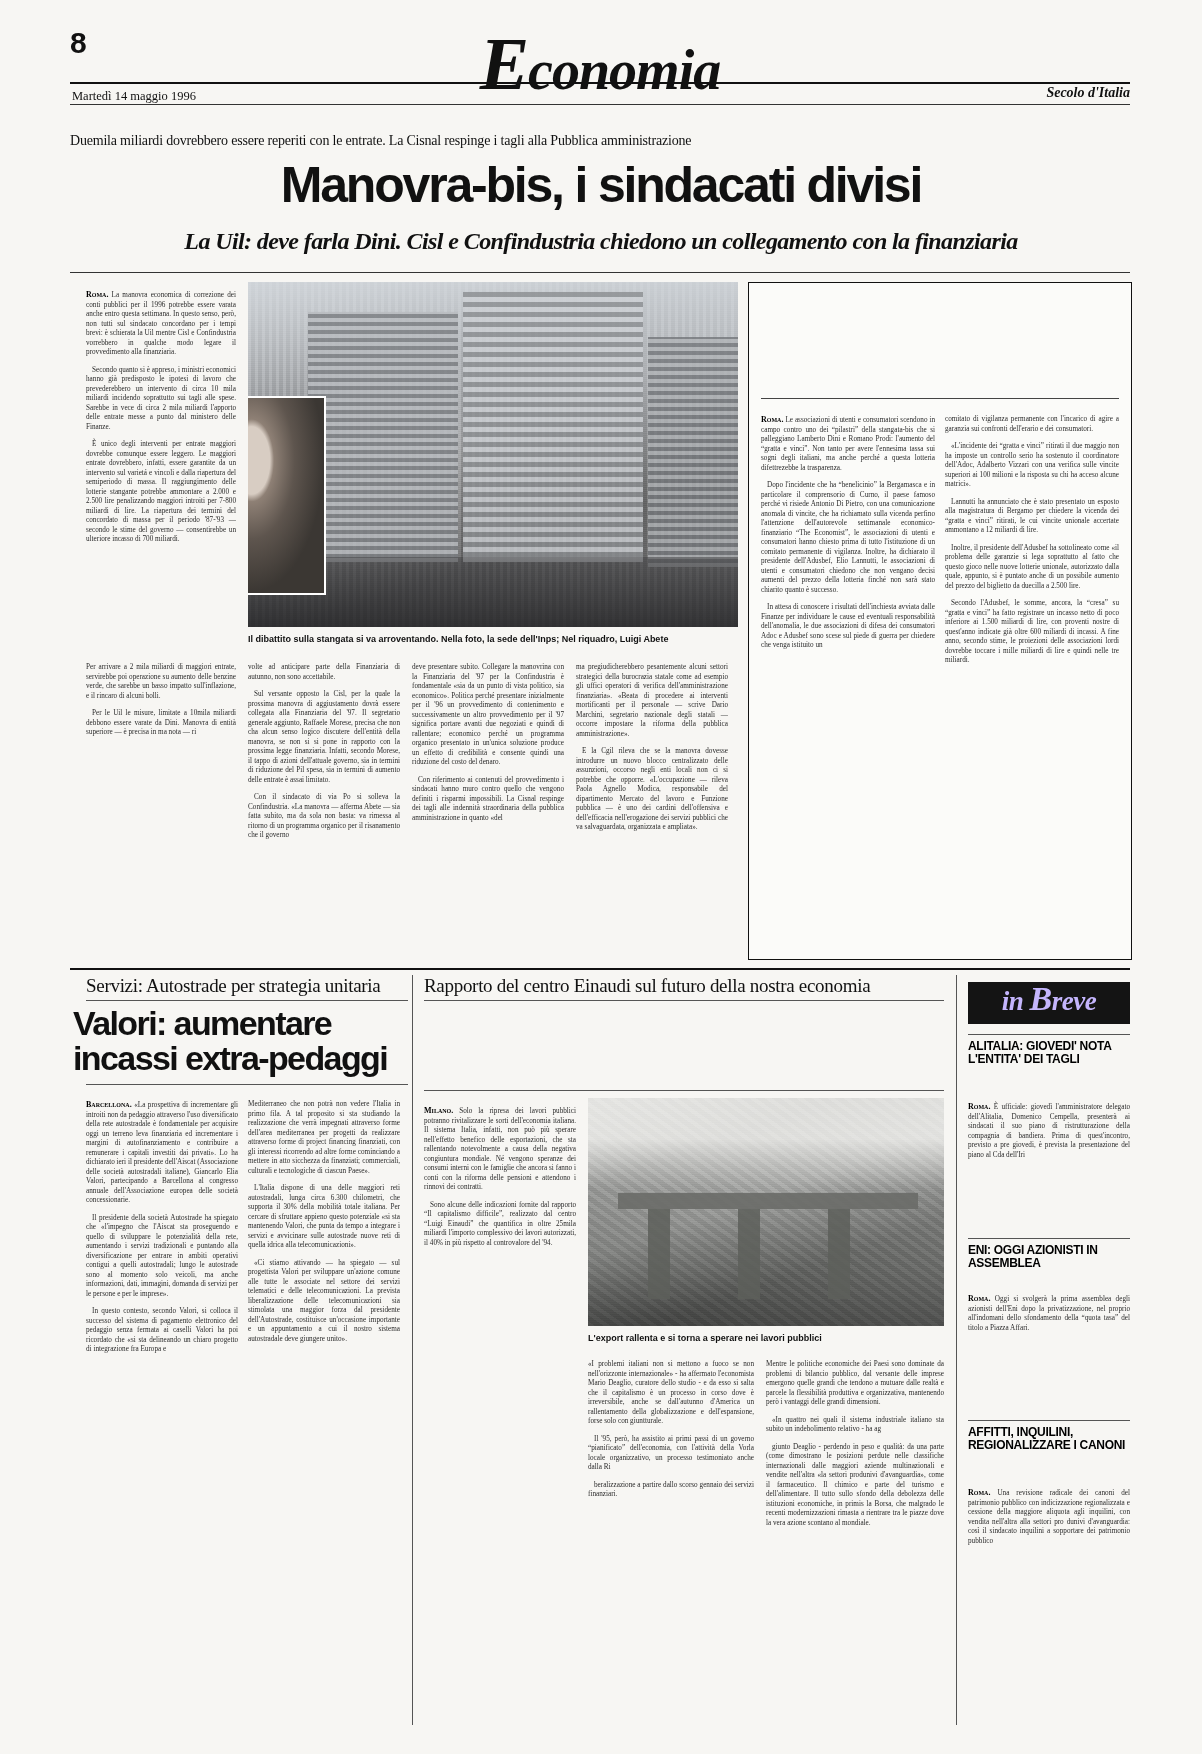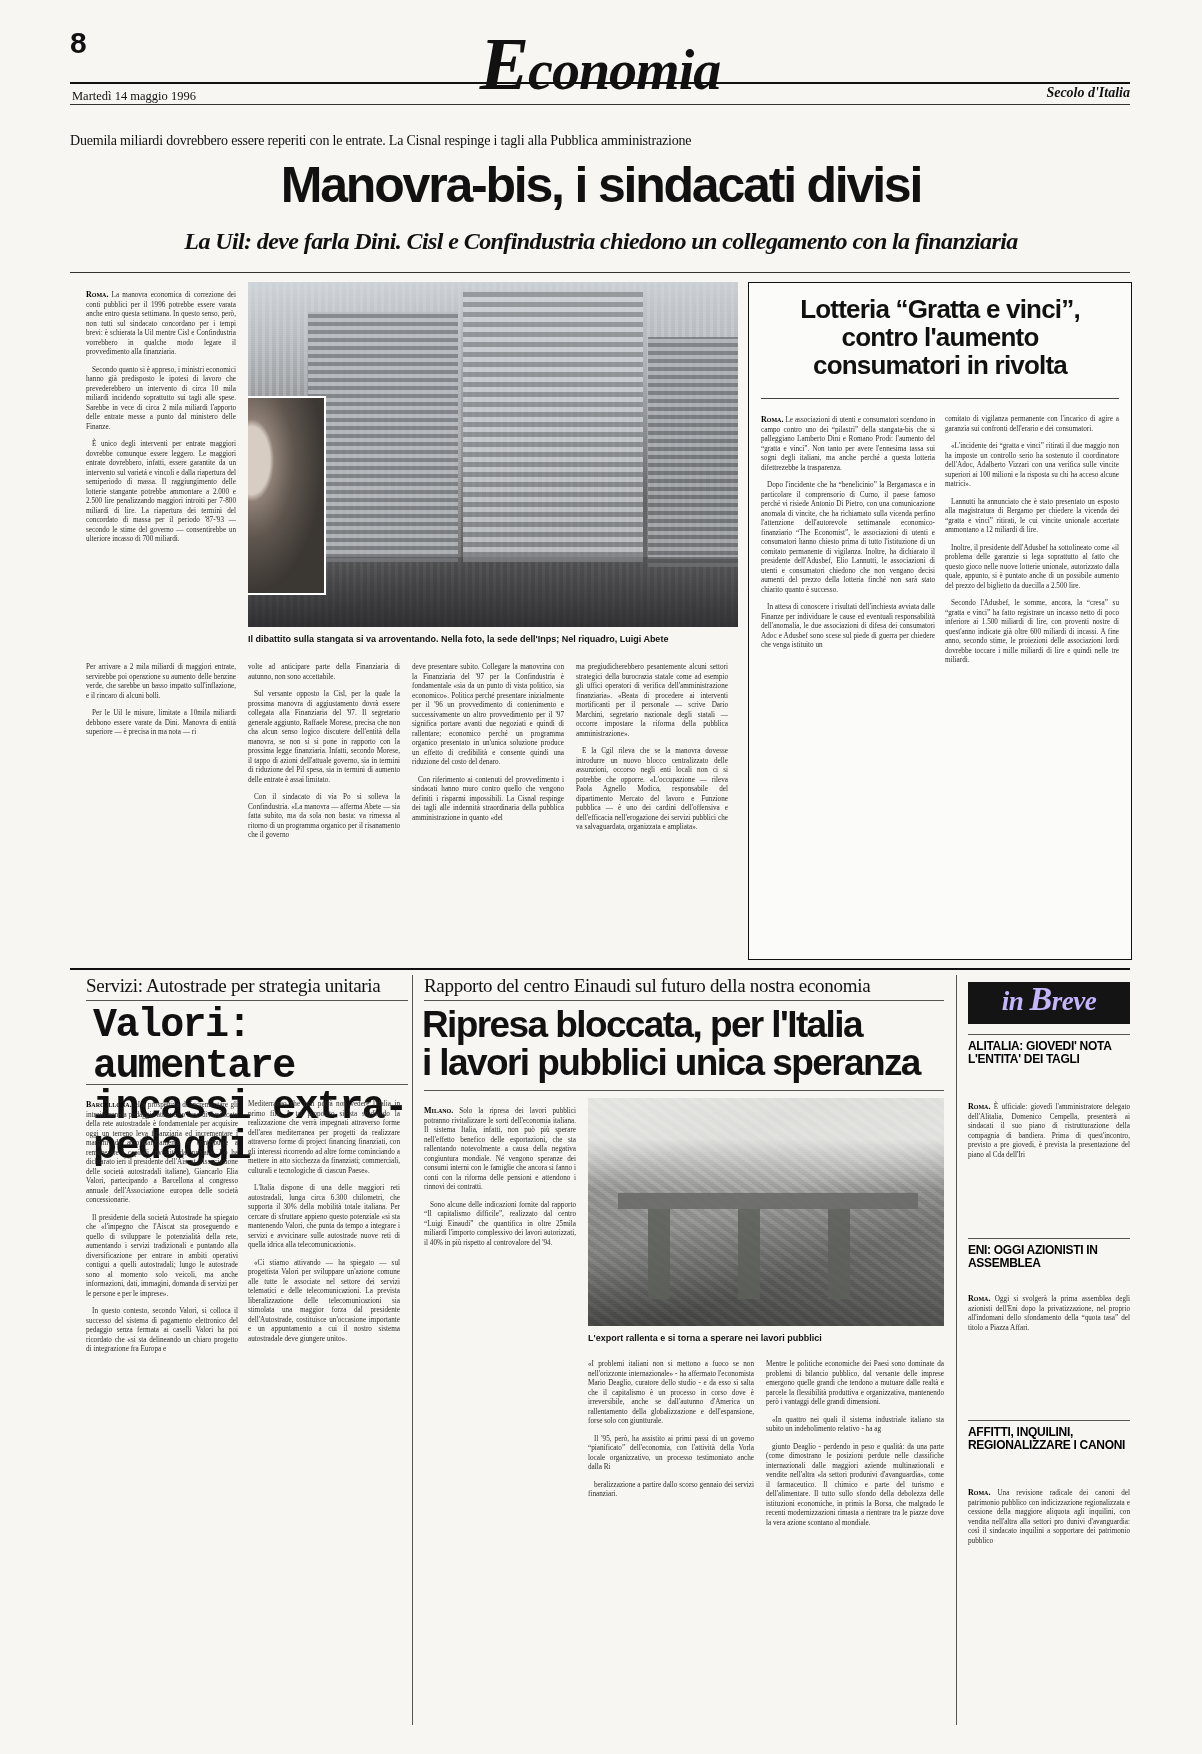--- a/index.html
+++ b/index.html
@@ -264,68 +264,59 @@
   <div class="col" id="lead-c3" style="left:412px; top:655px; width:152px; height:300px;">
       <p class="first">deve presentare subito. Collegare la manovrina con la Finanziaria del '97 per la Confindustria è fondamentale «sia da un punto di vista politico, sia economico». Politica perché presentare inizialmente per il '96 un provvedimento di contenimento e successivamente un altro provvedimento per il '97 significa portare avanti due negoziati e quindi di rallentare; economico perché un programma organico presentato in un'unica soluzione produce un effetto di credibilità e consente quindi una riduzione del costo del denaro.</p>
       <p class="">Con riferimento ai contenuti del provvedimento i sindacati hanno muro contro quello che vengono definiti i risparmi impossibili. La Cisnal respinge dei tagli alle indennità straordinaria della pubblica amministrazione in quanto «del</p>
     </div>
   <div class="col" id="lead-c4" style="left:576px; top:655px; width:152px; height:300px;">
       <p class="first">ma pregiudicherebbero pesantemente alcuni settori strategici della burocrazia statale come ad esempio gli uffici operatori di verifica dell'amministrazione finanziaria». «Beata di procedere ai interventi mortificanti per il personale — scrive Dario Marchini, segretario nazionale degli statali — occorre impostare la riforma della pubblica amministrazione».</p>
       <p class="">E la Cgil rileva che se la manovra dovesse introdurre un nuovo blocco centralizzato delle assunzioni, occorso negli enti locali non ci si potrebbe che opporre. «L'occupazione — rileva Paola Agnello Modica, responsabile del dipartimento Mercato del lavoro e Funzione pubblica — è uno dei cardini dell'offensiva e dell'efficacia nell'erogazione dei servizi pubblici che va salvaguardata, organizzata e ampliata».</p>
     </div>
 
   <div class="boxed" style="left:748px; top:282px; width:382px; height:676px;">
-    <div class="box-title" style="margin:12px 14px 0 14px;">
-      <span>Lotteria “Gratta e vinci”,</span><br>
-      <span>contro l'aumento</span><br>
-      <span>consumatori in rivolta</span>
-    </div>
     <div style="position:absolute; left:12px; right:12px; top:115px; border-top:1px solid #444;"></div>
     <div class="col" id="lot-c1" style="left:12px; top:124px; width:174px; height:540px;">
         <p class="first"><span class="lead">Roma.</span> Le associazioni di utenti e consumatori scendono in campo contro uno dei “pilastri” della stangata-bis che si palleggiano Lamberto Dini e Romano Prodi: l'aumento del “gratta e vinci”. Non tanto per avere l'ennesima tassa sui sogni degli italiani, ma anche perché a questa lotteria difettrezebbe la trasparenza.</p>
         <p class="">Dopo l'incidente che ha “benelicinio” la Bergamasca e in particolare il comprensorio di Curno, il paese famoso perché vi risiede Antonio Di Pietro, con una comunicazione anomala di vincite, che ha richiamato sulla vicenda perfino l'attenzione dell'autorevole settimanale economico-finanziario “The Economist”, le associazioni di utenti e consumatori hanno chiesto prima di tutto l'istituzione di un comitato permanente di vigilanza. Inoltre, ha dichiarato il presidente dell'Adusbef, Elio Lannutti, le associazioni di utenti e consumatori chiedono che non vengano decisi aumenti del prezzo della lotteria finché non sarà stato chiarito quanto è successo.</p>
         <p class="">In attesa di conoscere i risultati dell'inchiesta avviata dalle Finanze per individuare le cause ed eventuali responsabilità dell'anomalia, le due associazioni di difesa dei consumatori Adoc e Adusbef sono scese sul piede di guerra per chiedere che venga istituito un</p>
       </div>
     <div class="col" id="lot-c2" style="left:196px; top:124px; width:174px; height:540px;">
         <p class="first">comitato di vigilanza permanente con l'incarico di agire a garanzia sui confronti dell'erario e dei consumatori.</p>
         <p class="">«L'incidente dei “gratta e vinci” ritirati il due maggio non ha imposte un controllo serio ha sostenuto il coordinatore dell'Adoc, Adalberto Vizzari con una verifica sulle vincite superiori ai 100 milioni e la risposta su chi ha acceso alcune matrici».</p>
         <p class="">Lannutti ha annunciato che è stato presentato un esposto alla magistratura di Bergamo per chiedere la vicenda dei “gratta e vinci” ritirati, le cui vincite unionale accertate ammontano a 12 miliardi di lire.</p>
         <p class="">Inoltre, il presidente dell'Adusbef ha sottolineato come «il problema delle garanzie si lega soprattutto al fatto che questo gioco nelle nuove lotterie unionale, autorizzato dalla quale, appunto, si è puntato anche di un possibile aumento del prezzo del biglietto da duecilla a 2.500 lire.</p>
         <p class="">Secondo l'Adusbef, le somme, ancora, la “cresa” su “gratta e vinci” ha fatto registrare un incasso netto di poco inferiore ai 1.500 miliardi di lire, con proventi nostre di quest'anno indicate già oltre 600 miliardi di incassi. A fine anno, secondo stime, le proiezioni delle associazioni lordi dovrebbe toccare i mille miliardi di lire e quindi nelle tre miliardi.</p>
       </div>
   </div>
 
   <div class="hline-thick" style="left:70px; top:968px; width:1060px;"></div>
 
   <div class="deck-label" style="left:86px; top:975px; width:320px;">Servizi: Autostrade per strategia unitaria</div>
   <div class="hline" style="left:86px; top:1000px; width:322px;"></div>
-  <div class="deck-head" style="left:93px; top:1006px; width:330px; font-size:40px;font-family:Liberation Mono, monospace;">
+  <div class="deck-head" style="left:73px; top:1006px; width:330px; font-size:34px;">
     <span>Valori: aumentare</span><br>
     <span>incassi extra-pedaggi</span>
   </div>
   <div class="hline" style="left:86px; top:1084px; width:322px;"></div>
   <div class="col" id="val-c1" style="left:86px; top:1092px; width:152px; height:630px;">
       <p class="first"><span class="lead">Barcellona.</span> «La prospettiva di incrementare gli introiti non da pedaggio attraverso l'uso diversificato della rete autostradale è fondamentale per acquisire oggi un terreno leva finanziaria ed incrementare i margini di autofinanziamento e contribuire a remunerare i capitali investiti dai privati». Lo ha dichiarato ieri il presidente dell'Aiscat (Associazione delle società autostradali italiane), Giancarlo Elia Valori, partecipando a Barcellona al congresso annuale dell'Associazione europea delle società concessionarie.</p>
       <p class="">Il presidente della società Autostrade ha spiegato che «l'impegno che l'Aiscat sta proseguendo e quello di sviluppare le potenzialità della rete, aumentando i servizi tradizionali e puntando alla diversificazione per entrare in ambiti operativi contigui a quelli autostradali; lungo le autostrade sono al momento solo veicoli, ma anche informazioni, dati, immagini, domanda di servizi per le persone e per le imprese».</p>
       <p class="">In questo contesto, secondo Valori, si colloca il successo del sistema di pagamento elettronico del pedaggio senza fermata ai caselli Valori ha poi ricordato che «si sta delineando un chiaro progetto di integrazione fra Europa e</p>
     </div>
   <div class="col" id="val-c2" style="left:248px; top:1092px; width:152px; height:630px;">
       <p class="first">Mediterraneo che non potrà non vedere l'Italia in primo fila. A tal proposito si sta studiando la realizzazione che verrà impegnati attraverso forme dell'area mediterranea per progetti da realizzare attraverso forme di project financing finanziati, con gli interessi ricorrendo ad altre forme cominciando a mettere in atto sicchezza da finanziati; commerciali, culturali e tecnologiche di ciascun Paese».</p>
       <p class="">L'Italia dispone di una delle maggiori reti autostradali, lunga circa 6.300 chilometri, che supporta il 30% della mobilità totale italiana. Per cercare di sfruttare appieno questo potenziale «si sta mantenendo Valori, che punta da tempo a integrare i servizi e avvicinare sulle autostrade nuove reti di quella idrica alla telecomunicazioni».</p>
       <p class="">«Ci stiamo attivando — ha spiegato — sul progettista Valori per sviluppare un'azione comune alle tutte le associate nel settore dei servizi telematici e delle telecomunicazioni. La prevista liberalizzazione delle telecomunicazioni sia stimolata una maggior forza dal presidente dell'Autostrade, costituisce un'occasione importante e un appuntamento a cui il nostro sistema autostradale deve giungere unito».</p>
     </div>
 
   <div class="vline" style="left:412px; top:975px; height:750px;"></div>
 
   <div class="deck-label" style="left:424px; top:975px; width:520px;">Rapporto del centro Einaudi sul futuro della nostra economia</div>
   <div class="hline" style="left:424px; top:1000px; width:520px;"></div>
-  <div class="deck-head" style="left:422px; top:1006px; width:530px; font-size:37px;">
-    <span>Ripresa bloccata, per l'Italia</span><br>
-    <span>i lavori pubblici unica speranza</span>
-  </div>
   <div class="hline" style="left:424px; top:1090px; width:520px;"></div>
 
   <div class="col" id="rip-c1" style="left:424px; top:1098px; width:152px; height:400px;">
       <p class="first"><span class="lead">Milano.</span> Solo la ripresa dei lavori pubblici potranno rivitalizzare le sorti dell'economia italiana. Il sistema Italia, infatti, non può più sperare nell'effetto benefico delle esportazioni, che sta rallentando notevolmente a causa della negativa congiuntura mondiale. Né vengono speranze dei consumi interni con le famiglie che ancora si fanno i conti con la riforma delle pensioni e attendono i rinnovi dei contratti.</p>
       <p class="">Sono alcune delle indicazioni fornite dal rapporto “Il capitalismo difficile”, realizzato dal centro “Luigi Einaudi” che quantifica in oltre 25mila miliardi l'importo complessivo dei lavori autorizzati, il 40% in più rispetto al controvalore del '94.</p>
     </div>
 
   <div class="photo" style="left:588px; top:1098px; width:356px; height:228px;">
     <div class="grain"></div>
     <div style="position:absolute; left:0; top:0; width:100%; height:100%;

